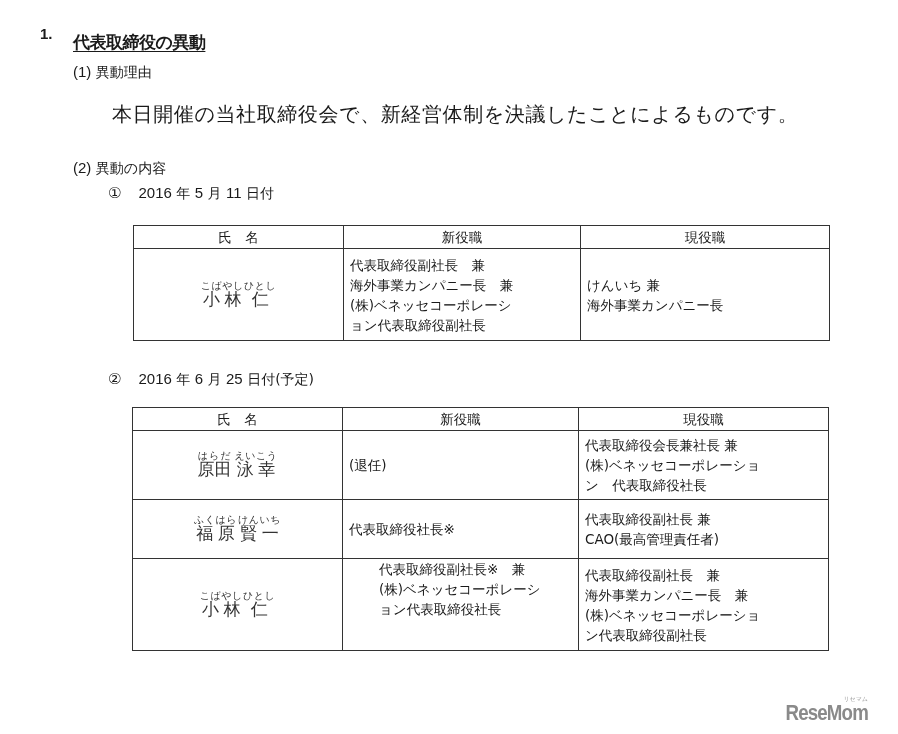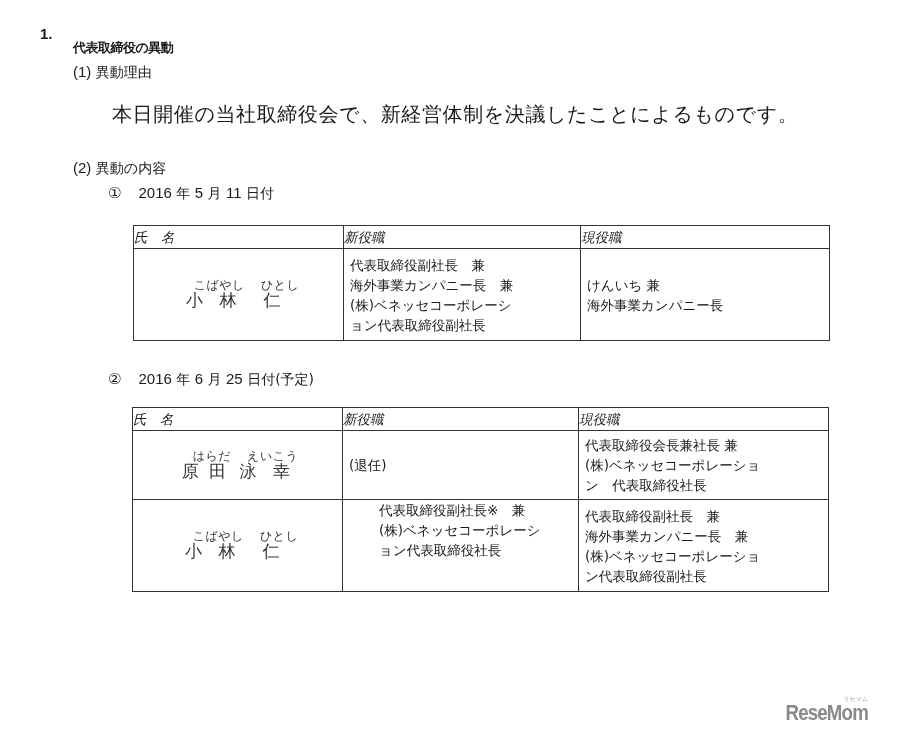--- a/index.html
+++ b/index.html
@@ -12,21 +12,21 @@
       height: 734px;
       position: relative;
       overflow: hidden;
       font-family: "DejaVu Sans", "Liberation Sans", sans-serif;
       color: #1a1a1a;
       font-size: 14px;
     }
     .abs { position: absolute; white-space: nowrap; }
 
     .sec-num { left: 40px; top: 25px; font-weight: bold; font-size: 15px; font-family: "Liberation Sans", sans-serif; }
-    .sec-title { left: 73px; top: 39px; font-size: 13px; text-underline-offset: 3px; font-weight: bold; letter-spacing: -0.5px; }
+    .sec-title { left: 73px; top: 31px; font-size: 17px; text-decoration: underline; text-underline-offset: 3px; font-weight: bold; letter-spacing: -0.5px; }
 
     .sub-label { font-size: 14px; }
     .sub-label .paren { font-family: "Liberation Sans", sans-serif; font-size: 15px; }
 
     .reason { left: 112px; top: 101px; font-size: 20px; letter-spacing: 0.6px; }
 
     .date-line { font-size: 14px; }
     .date-line .circ { display: inline-block; width: 26px; font-size: 15px; }
     .date-line .num { font-family: "Liberation Sans", sans-serif; font-size: 15px; }
 
@@ -36,27 +36,27 @@
       table-layout: fixed;
       font-size: 13.5px;
     }
     table.doc-table td, table.doc-table th {
       border: 1px solid #333;
       padding: 0 6px;
       vertical-align: middle;
       line-height: 20px;
       font-weight: normal;
     }
-    table.doc-table th { text-align: left; height: 22px; padding: 0; font-style: italic; }
+    table.doc-table th { text-align: center; height: 22px; padding: 0; }
     td.name-cell { text-align: center; font-size: 17px; color: #333; }
     td.pos-cell { text-align: left; white-space: normal; margin-top: 12px; }
     td.pos-cell .ln { display: block; white-space: nowrap; }
 
     ruby { ruby-position: over; }
-    rt { font-size: 12px; color: #333; letter-spacing: 0.5px; margin-left: 16px; }
+    rt { font-size: 10px; color: #333; letter-spacing: 0.5px; }
 
     .note { left: 40px; top: 664px; font-size: 13.5px; line-height: 22px; }
     .note .ln { display: block; white-space: nowrap; }
 
     .logo {
       right: 30px; top: 700px;
       font-family: "Liberation Sans", sans-serif;
       font-weight: bold;
       font-size: 22px;
       color: #8a8a8a;
@@ -154,20 +154,32 @@
     </td>
     <td class="pos-cell">
       <span class="ln">(退任)</span>
     </td>
     <td class="pos-cell">
       <span class="ln">代表取締役会長兼社長 兼</span>
       <span class="ln">(株)ベネッセコーポレーショ</span>
       <span class="ln">ン　代表取締役社長</span>
     </td>
   </tr>
+  <tr style="height:59px;">
+    <td class="name-cell">
+      <ruby><span>福原</span><rt>ふくはら</rt></ruby>&nbsp;<ruby><span>賢一</span><rt>けんいち</rt></ruby>
+    </td>
+    <td class="pos-cell">
+      <span class="ln">代表取締役社長※</span>
+    </td>
+    <td class="pos-cell">
+      <span class="ln">代表取締役副社長 兼</span>
+      <span class="ln">CAO(最高管理責任者)</span>
+    </td>
+  </tr>
   <tr style="height:92px;">
     <td class="name-cell">
       <ruby><span>小林</span><rt>こばやし</rt></ruby>&nbsp;<ruby><span>仁</span><rt>ひとし</rt></ruby>
     </td>
     <td class="pos-cell" style="vertical-align:top;padding-left:36px;">
       <span class="ln">代表取締役副社長※　兼</span>
       <span class="ln">(株)ベネッセコーポレーシ</span>
       <span class="ln">ョン代表取締役社長</span>
     </td>
     <td class="pos-cell">

